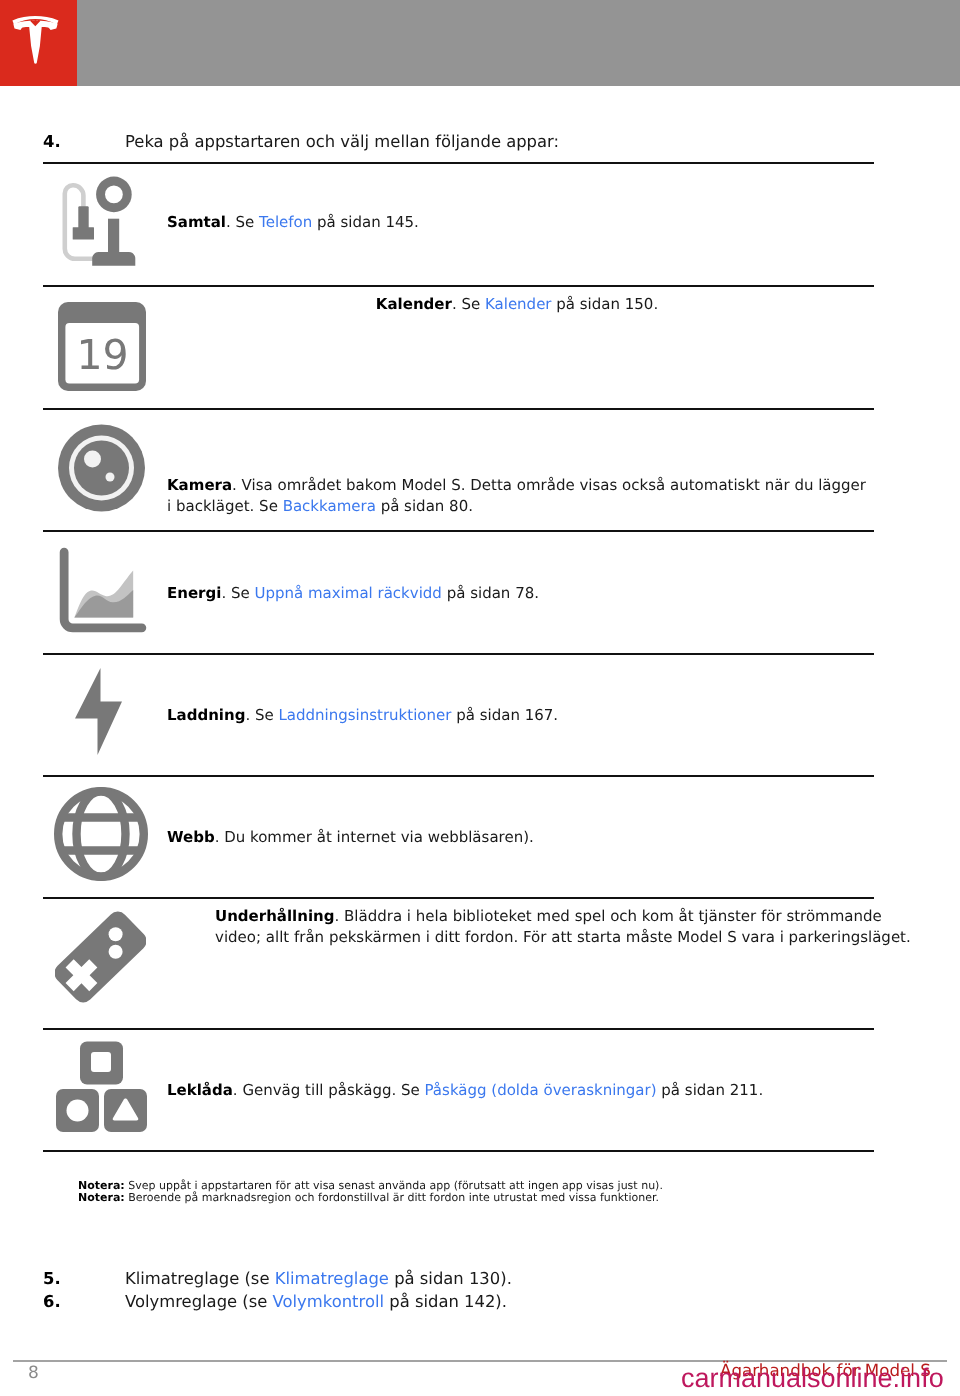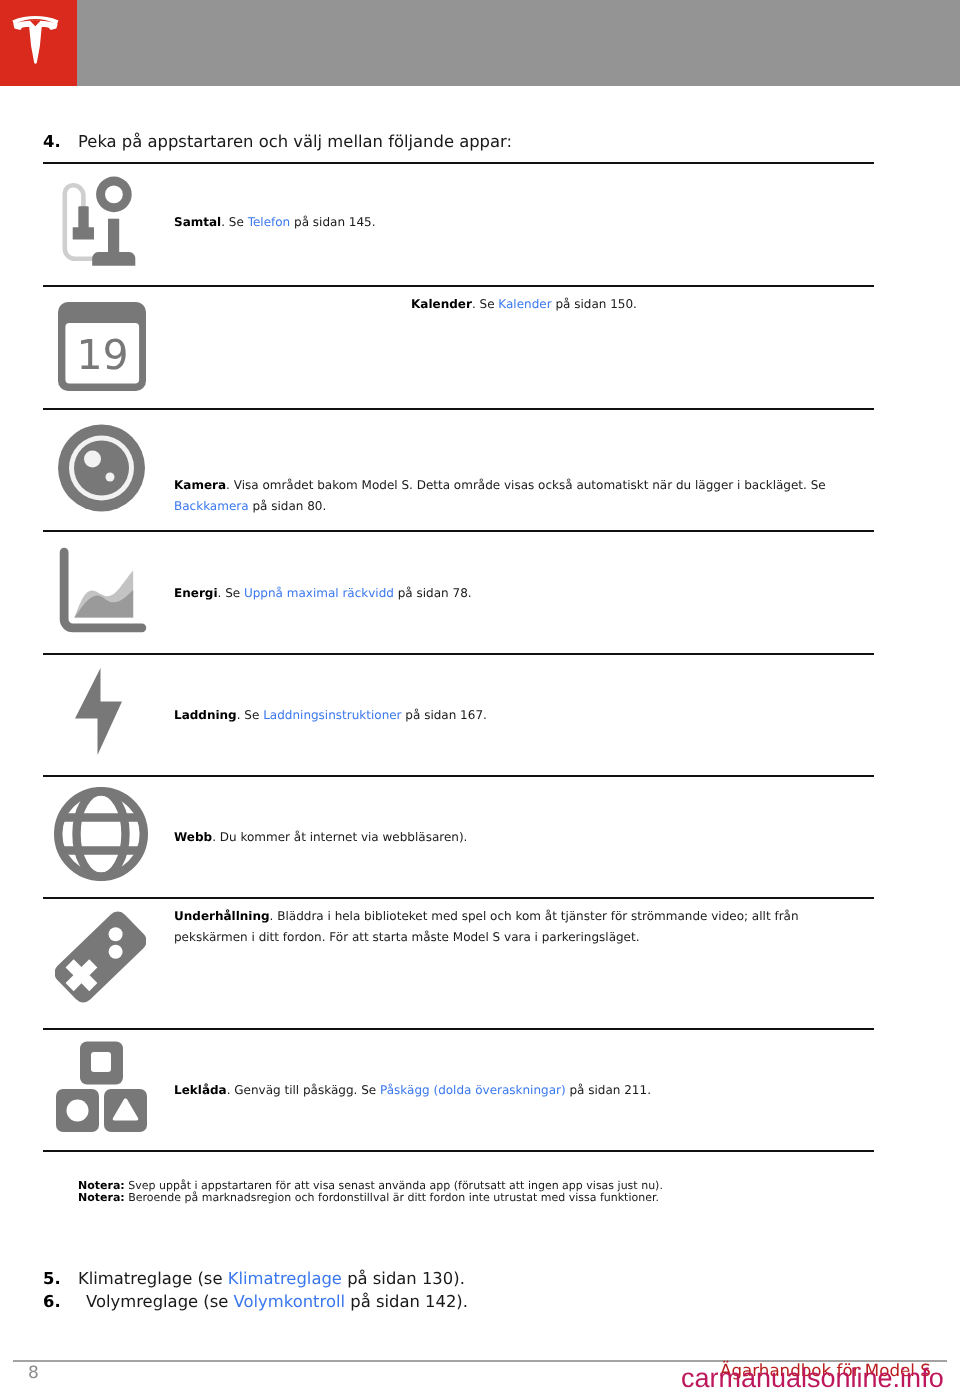--- a/index.html
+++ b/index.html
@@ -21,27 +21,27 @@
     position:absolute; left:102px; top:27px;
     color:#ffffff; font-size:27.5px; font-weight:400; letter-spacing:-0.35px;
     line-height:1; white-space:nowrap;
   }
 
   
   .rule { position:absolute; left:43px; width:831px; height:2px; background:#111; }
 
   
   .step-num { position:absolute; font-weight:bold; font-size:16.4px; line-height:1; color:#000; }
-  .step-txt { position:absolute; font-size:16.4px; line-height:1; color:#1a1a1a; white-space:nowrap; }
+  .step-txt { position:absolute; font-size:16.4px; line-height:1; color:#1a1a1a; white-space:nowrap;margin-left:47px; }
 
   
   .app-icon { position:absolute; }
   .app-text {
-    position:absolute; left:174px; width:700px;
-    font-size:12px; line-height:20.5px; color:#1a1a1a;
+    position:absolute; left:167px; width:700px;
+    font-size:15px; line-height:20.5px; color:#1a1a1a;
   }
   .app-text b { font-weight:bold; color:#000; }
   .lnk { color:#3b78ee; }
   .app-text p { margin:0; }
   .app-text p + p { margin-top:10px; }
 
   
   .tnote { position:absolute; left:78px; width:776px; font-size:11px; line-height:20.5px; color:#1a1a1a; }
   .tnote b { font-weight:bold; color:#000; }
 
@@ -155,21 +155,21 @@
 <svg class="app-icon" style="left:55px;top:911px;width:91px;height:92px;" viewBox="0 0 91 92">
   <g transform="rotate(-44 45.5 46)">
     <rect x="-1.5" y="22.5" width="94" height="47" rx="10" fill="#787878"></rect>
   </g>
   <circle cx="60.6" cy="23.2" r="7" fill="#ffffff"></circle>
   <circle cx="60.6" cy="40.7" r="7" fill="#ffffff"></circle>
   <g transform="rotate(45 30.2 60.4)">
     <path d="M24.5 49 h11.5 v11 h11 v11.5 h-11 v11 h-11.5 v-11 h-11 v-11.5 h11 z" fill="#ffffff"></path>
   </g>
 </svg>
-<div class="app-text" style="top:906px;">
+<div class="app-text" style="top:906px;margin-left:48px;">
   <p><b>Underhållning</b><span>. Bläddra i hela biblioteket med spel och kom åt tjänster för strömmande video; allt från pekskärmen i ditt fordon. För att starta måste Model S vara i parkeringsläget.</span></p>
 </div>
 
 <svg class="app-icon" style="left:56px;top:1041px;width:91px;height:92px;" viewBox="0 0 91 92">
   <rect x="24" y="0.5" width="43" height="43" rx="7" fill="#787878"></rect>
   <rect x="35" y="11" width="20" height="20" rx="3" fill="#ffffff"></rect>
   <rect x="0" y="48" width="43" height="43" rx="7" fill="#787878"></rect>
   <circle cx="21.5" cy="69.5" r="11" fill="#ffffff"></circle>
   <rect x="48" y="48" width="43" height="43" rx="7" fill="#787878"></rect>
   <path d="M69.5 57.5 C70.5 57.5 71 58 71.5 59 L82 77 C82.8 78.5 82 79.5 80.5 79.5 H58.5 C57 79.5 56.2 78.5 57 77 L67.5 59 C68 58 68.5 57.5 69.5 57.5 Z" fill="#ffffff"></path>
@@ -182,18 +182,18 @@
   <b>Notera:</b><span> Svep uppåt i appstartaren för att visa senast använda app (förutsatt att ingen app visas just nu).</span>
 </div>
 <div class="tnote" style="top:1188px;">
   <b>Notera:</b><span> Beroende på marknadsregion och fordonstillval är ditt fordon inte utrustat med vissa funktioner.</span>
 </div>
 
 <div class="step-num" style="left:43px;top:1271px;">5.</div>
 <div class="step-txt" style="left:78px;top:1271px;"><span>Klimatreglage (se </span><span class="lnk">Klimatreglage</span><span> på sidan 130).</span></div>
 
 <div class="step-num" style="left:43px;top:1294px;">6.</div>
-<div class="step-txt" style="left:86px;top:1294px;"><span>Volymreglage (se </span><span class="lnk">Volymkontroll</span><span> på sidan 142).</span></div>
+<div class="step-txt" style="left:78px;top:1294px;"><span>Volymreglage (se </span><span class="lnk">Volymkontroll</span><span> på sidan 142).</span></div>
 
 <div class="footer-rule"></div>
 <div class="footer-page">8</div>
 <div class="footer-right">Ägarhandbok för Model S</div>
 <div class="watermark">carmanualsonline.info</div>
 
 </body></html>

